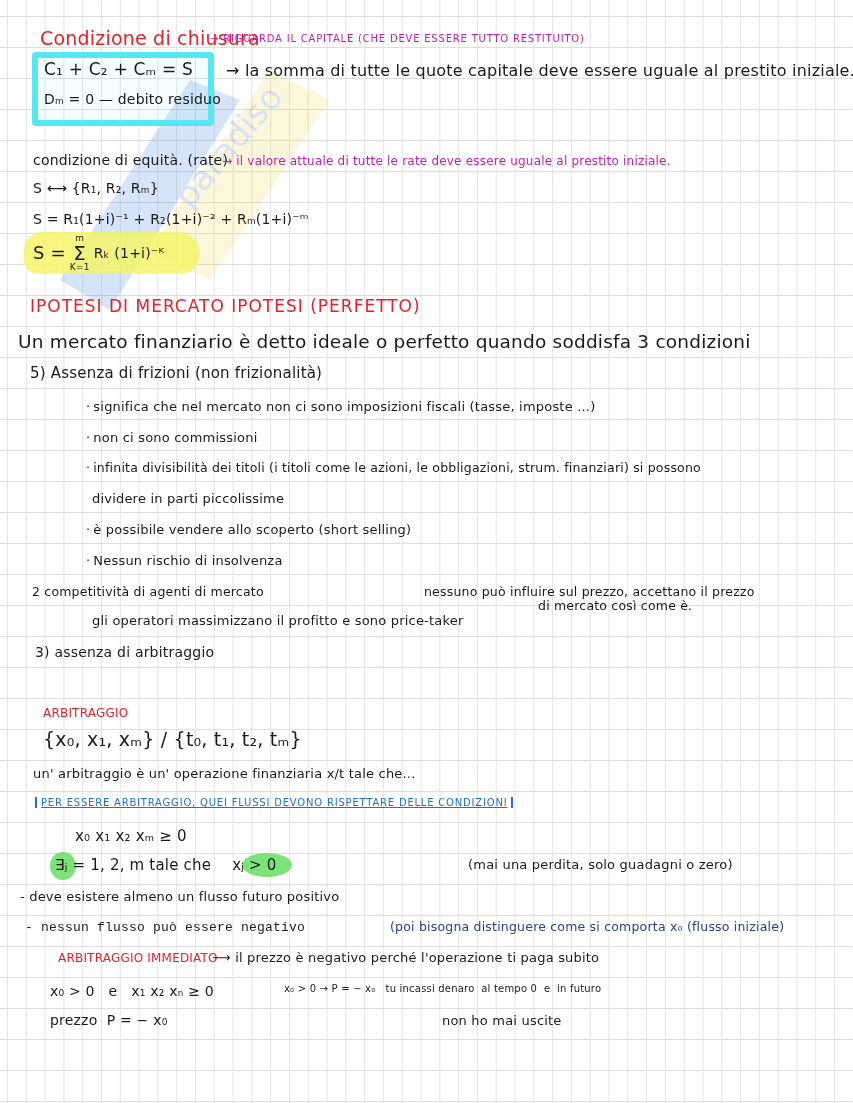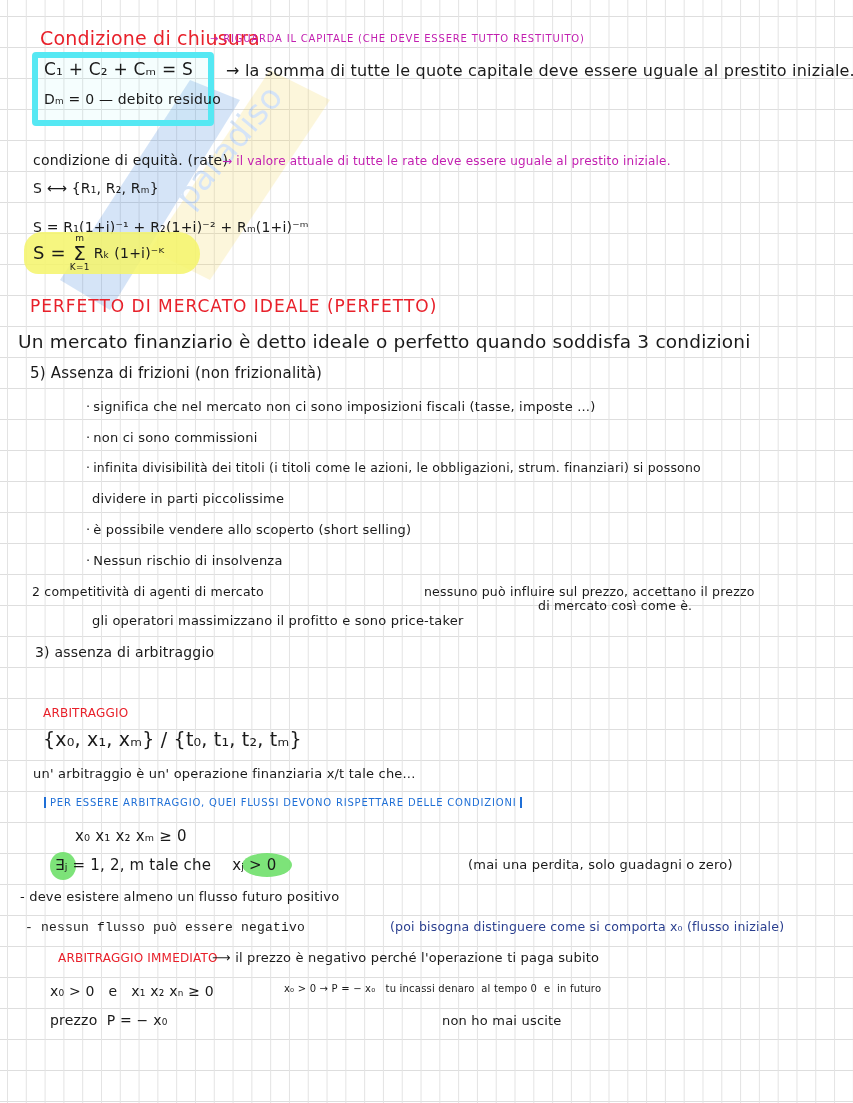--- a/index.html
+++ b/index.html
@@ -56,54 +56,54 @@
 <div class="ln mag small-caps" style="left:210px; top:34px;">→ riguarda il capitale (che deve essere tutto restituito)</div>
 
 <div class="cyan-box"></div>
 <div class="ln hand" style="left:44px; top:61px; font-size:17px;">C₁ + C₂ + Cₘ = S</div>
 <div class="ln hand" style="left:190px; top:63px; font-size:16px;margin-left:36px;">→ la somma di tutte le quote capitale deve essere uguale al prestito iniziale.</div>
 <div class="ln hand" style="left:44px; top:92px; font-size:14px;">Dₘ = 0 — debito residuo</div>
 
 <div class="ln hand" style="left:33px; top:153px; font-size:14px;">condizione di equità. (rate)</div>
 <div class="ln hand mag" style="left:222px; top:155px; font-size:12px;">→ il valore attuale di tutte le rate deve essere uguale al prestito iniziale.</div>
 <div class="ln hand" style="left:33px; top:181px; font-size:14px;">S ⟷ {R₁, R₂, Rₘ}</div>
-<div class="ln hand" style="left:33px; top:220px; font-size:14px;">S = R₁(1+i)⁻¹ + R₂(1+i)⁻² + Rₘ(1+i)⁻ᵐ</div>
+<div class="ln hand" style="left:33px; top:212px; font-size:14px;">S = R₁(1+i)⁻¹ + R₂(1+i)⁻² + Rₘ(1+i)⁻ᵐ</div>
 
 <div class="yellow-hl"></div>
 <div class="ln hand" style="left:33px; top:234px; font-size:18px; display:flex; align-items:center;">
   <span>S =</span>
   <span class="sum">
     <span class="top">m</span>
     <span class="sig">Σ</span>
     <span class="bot">K=1</span>
   </span>
   <span style="font-size:14px;">Rₖ (1+i)⁻ᴷ</span>
 </div>
 
-<div class="ln hand red" style="left:30px; top:298px; font-size:17px; letter-spacing:1px;">PERFETTO DI MERCATO IDEALE (PERFETTO)</div>
+<div class="ln hand red" style="left:30px; top:298px; font-size:17px; letter-spacing:1px;">IPOTESI DI MERCATO IPOTESI (PERFETTO)</div>
 <div class="ln hand" style="left:18px; top:333px; font-size:18.5px;">Un mercato finanziario è detto ideale o perfetto quando soddisfa 3 condizioni</div>
 <div class="ln hand" style="left:30px; top:366px; font-size:15px;">5) Assenza di frizioni (non frizionalità)</div>
 
 <div class="ln hand dot" style="left:86px; top:400px; font-size:13px;">significa che nel mercato non ci sono imposizioni fiscali (tasse, imposte ...)</div>
 <div class="ln hand dot" style="left:86px; top:431px; font-size:13px;">non ci sono commissioni</div>
 <div class="ln hand dot" style="left:86px; top:462px; font-size:12.5px;">infinita divisibilità dei titoli (i titoli come le azioni, le obbligazioni, strum. finanziari) si possono</div>
 <div class="ln hand" style="left:92px; top:492px; font-size:13px;">dividere in parti piccolissime</div>
 <div class="ln hand dot" style="left:86px; top:523px; font-size:13px;">è possibile vendere allo scoperto (short selling)</div>
 <div class="ln hand dot" style="left:86px; top:554px; font-size:13px;">Nessun rischio di insolvenza</div>
 
 <div class="ln hand" style="left:32px; top:586px; font-size:12.5px;">2 competitività di agenti di mercato</div>
 <div class="ln hand" style="left:424px; top:586px; font-size:12.5px;">nessuno può influire sul prezzo, accettano il prezzo</div>
 <div class="ln hand" style="left:538px; top:600px; font-size:12.5px;">di mercato così come è.</div>
 <div class="ln hand" style="left:92px; top:614px; font-size:13px;">gli operatori massimizzano il profitto e sono price-taker</div>
 <div class="ln hand" style="left:35px; top:645px; font-size:14px;">3) assenza di arbitraggio</div>
 
 <div class="ln hand red" style="left:43px; top:707px; font-size:12px;">ARBITRAGGIO</div>
 <div class="ln hand" style="left:43px; top:730px; font-size:19px;">{x₀, x₁, xₘ} / {t₀, t₁, t₂, tₘ}</div>
 <div class="ln hand" style="left:33px; top:767px; font-size:13px;">un' arbitraggio è un' operazione finanziaria x/t tale che...</div>
-<div class="ln hand blue small-caps" style="left:44px; top:798px;">
+<div class="ln hand blue small-caps" style="left:35px; top:798px;text-decoration:underline;">
   <span class="bracket">per essere arbitraggio, quei flussi devono rispettare delle condizioni</span>
 </div>
 <div class="ln hand" style="left:43px; top:829px; font-size:15px;margin-left:32px;">x₀ x₁ x₂ xₘ ≥ 0</div>
 
 <div class="green-hl" style="left:50px; top:852px; width:26px; height:28px;"></div>
 <div class="green-hl" style="left:242px; top:853px; width:50px; height:24px;"></div>
 <div class="ln hand" style="left:55px; top:858px; font-size:15px;">
   <span>∃ⱼ</span>
   <span>= 1, 2, m tale che</span>
   <span style="margin-left:16px;">xⱼ &gt; 0</span>

